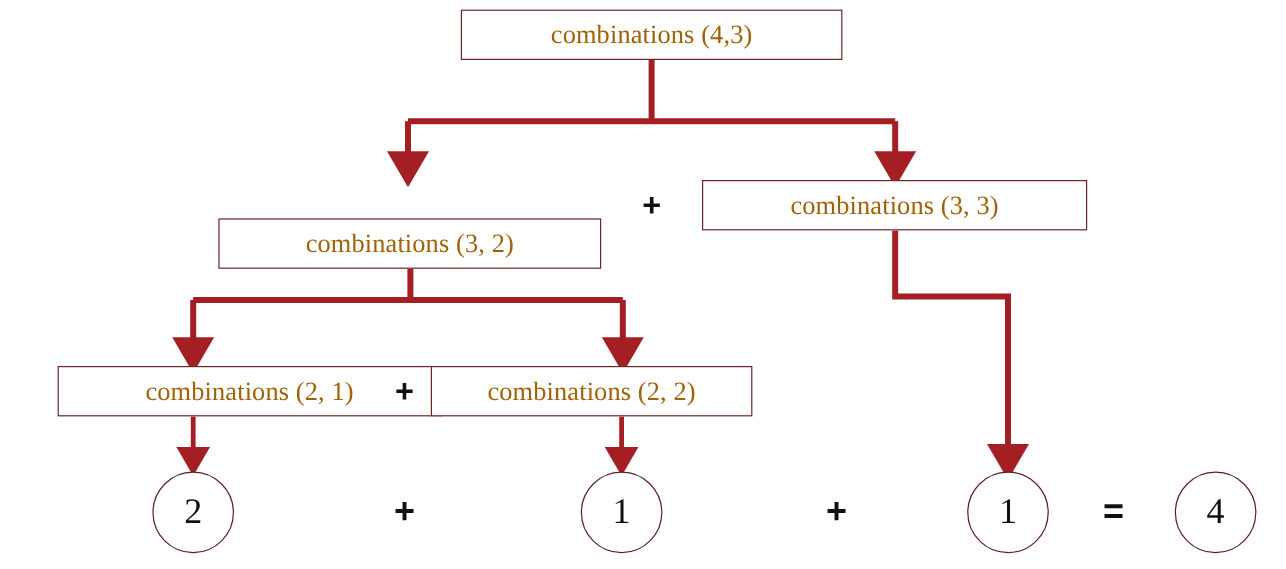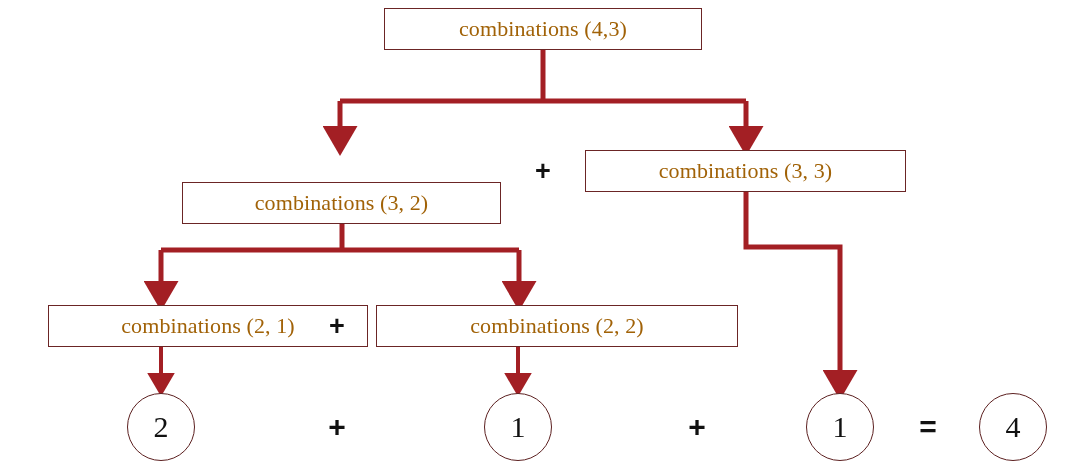--- a/index.html
+++ b/index.html
@@ -40,21 +40,21 @@
     font-family: Liberation Serif, serif;
     font-size: 22px;
     font-weight: 400;
     letter-spacing: 0.1px;
     white-space: nowrap;
   }
   .node-box.row1 { left: 384px; top: 8px;   width: 318px; height: 42px; }
   .node-box.r2a  { left: 182px; top: 150px; width: 319px; height: 42px; margin-top: 32px; }
   .node-box.r2b  { left: 585px; top: 150px; width: 321px; height: 42px; }
   .node-box.r3a  { left: 0px;   top: 305px; width: 320px; height: 42px; margin-left: 48px; }
-  .node-box.r3b  { left: 376px; top: 305px; width: 362px; height: 42px; }
+  .node-box.r3b  { left: 359px; top: 305px; width: 268px; height: 42px; }
 
   
   .op {
     position: absolute;
     color: #111111;
     font-family: "Liberation Sans", sans-serif;
     font-weight: bold;
     text-align: center;
     line-height: 1;
   }

